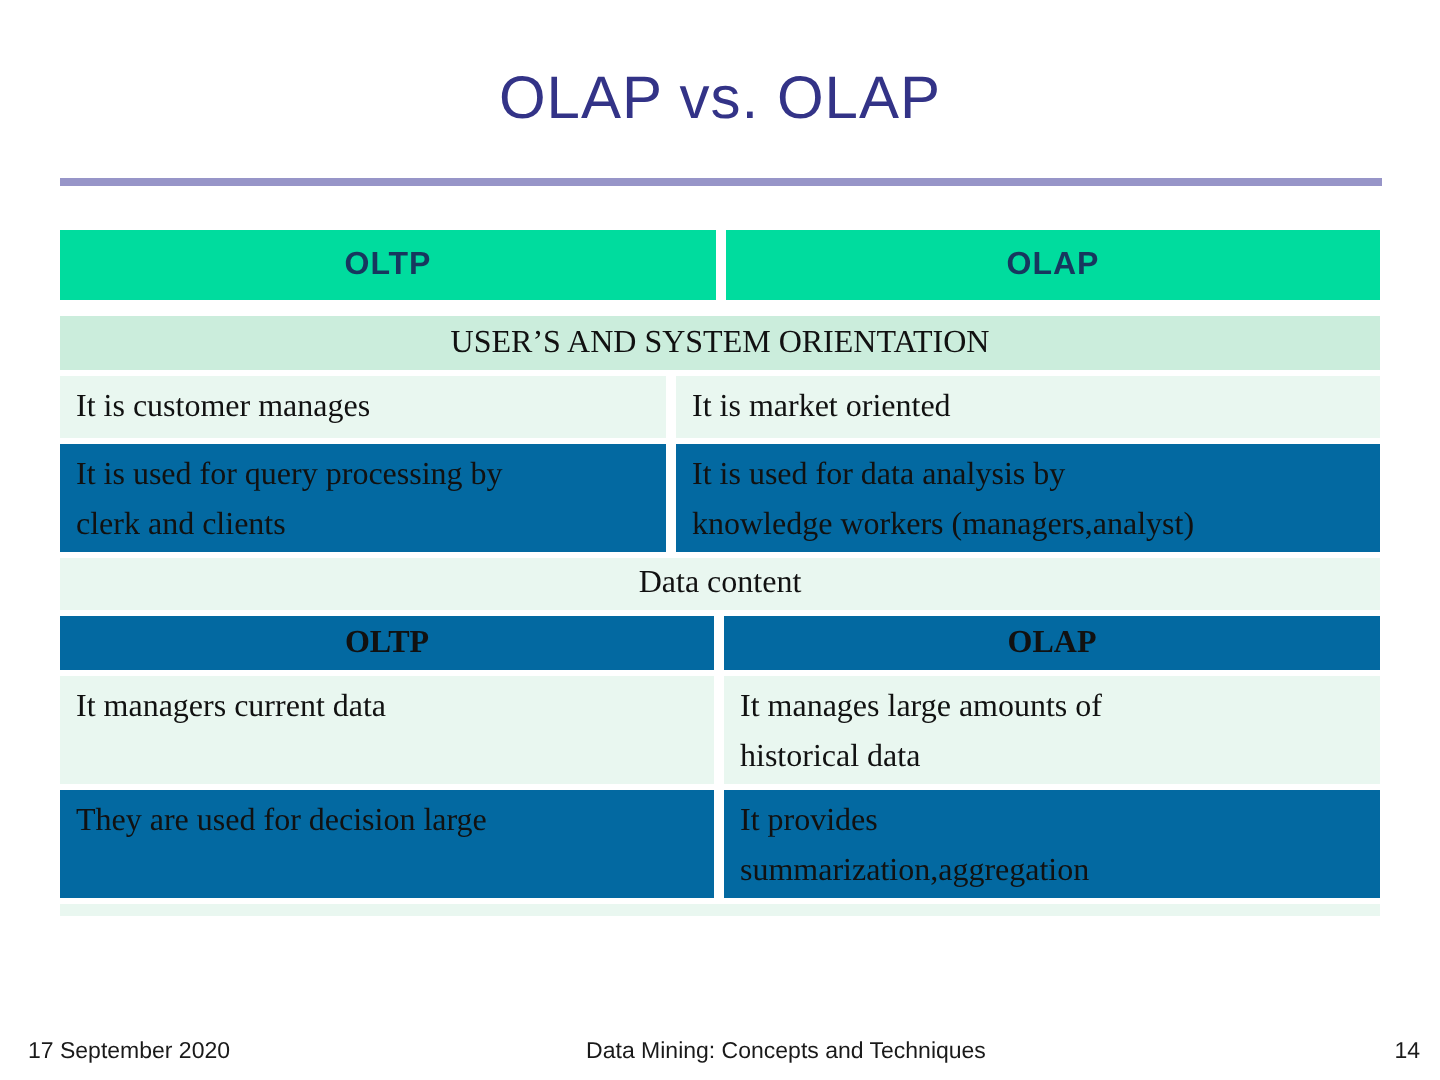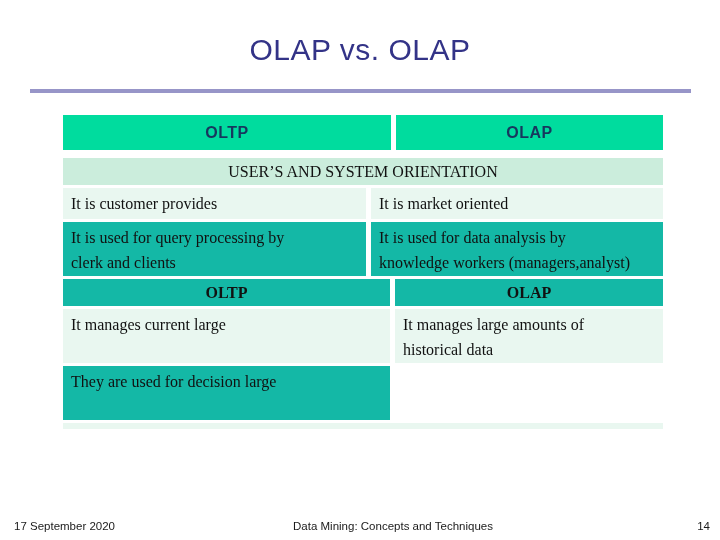--- a/index.html
+++ b/index.html
@@ -12,41 +12,41 @@
   .title { position:absolute; top:33px; left:0; width:720px; margin:0;
            text-align:center; font-family:"Liberation Sans", sans-serif;
            font-weight:400; font-size:30px; line-height:33px;
            color:#333387; letter-spacing:0.5px; }
 
   
   .rule { position:absolute; left:30px; top:89px; width:661px; height:4px;
           background:#9795C8; }
 
   
-  .tbl { position:absolute; left:30px; top:115px; width:600px;margin-left:33px; }
+  .tbl { position:absolute; left:30px; top:115px; width:660px; }
   .row { display:flex; gap:5px; margin-top:3px; }
 
   .hdr { margin-top:0; height:35px; }
   .hcell { background:#00DC9E; color:#17375E; font-weight:bold;
            font-size:16px; line-height:35px; text-align:center;
            letter-spacing:0.5px; font-family:"Liberation Sans", sans-serif; }
   .w-hdr-left { width:328px; }
   .grow { flex:1 1 auto; }
 
   .caption { margin-top:3px; text-align:center; font-weight:normal;
              font-family:"Liberation Serif", serif; color:#111111;
              font-size:16px; }
   .cap-orient { margin-top:8px; height:27px; line-height:27px; background:#CBEDDC; }
   .cap-data   { height:26px; line-height:26px; background:#E9F7F0; }
 
   .cell { font-family:"Liberation Serif", serif; font-size:16px;
           color:#111111; padding:3px 8px 0 8px; line-height:25px;
           white-space:pre-line; box-sizing:border-box; }
   .light  { background:#E9F7F0; }
-  .medium { background:#14b8a6; }
+  .medium { background:#0369a1; }
 
   .r-single { height:31px; }
   .r-double { height:54px; }
 
   .w-a-left { width:303px; }   
   .w-b-left { width:327px; }   
 
   .sub { height:27px; }
   .subcell { font-family:"Liberation Serif", serif; font-weight:bold;
              font-size:16px; color:#111111; text-align:center;
@@ -72,45 +72,48 @@
   <div class="tbl">
 
     <div class="row hdr">
       <div class="hcell w-hdr-left">OLTP</div>
       <div class="hcell grow">OLAP</div>
     </div>
 
     <div class="caption cap-orient">USER’S AND SYSTEM ORIENTATION</div>
 
     <div class="row r-single">
-      <div class="cell light w-a-left">It is customer provides</div>
+      <div class="cell light w-a-left">It is customer manages</div>
       <div class="cell light grow">It is market oriented</div>
     </div>
 
     <div class="row r-double">
       <div class="cell medium w-a-left">It is used for query processing by
 clerk and clients</div>
       <div class="cell medium grow">It is used for data analysis by
 knowledge workers (managers,analyst)</div>
     </div>
 
+    <div class="caption cap-data">Data content</div>
 
     <div class="row sub">
       <div class="cell subcell medium w-b-left">OLTP</div>
       <div class="cell subcell medium grow">OLAP</div>
     </div>
 
     <div class="row r-double">
-      <div class="cell light w-b-left">It manages current large</div>
+      <div class="cell light w-b-left">It managers current data</div>
       <div class="cell light grow">It manages large amounts of
 historical data</div>
     </div>
 
     <div class="row r-double">
       <div class="cell medium w-b-left">They are used for decision large</div>
+      <div class="cell medium grow">It provides
+summarization,aggregation</div>
     </div>
 
     <div class="empty-row"></div>
   </div>
 
   <div class="footer-date">17 September 2020</div>
   <div class="footer-center">Data Mining: Concepts and Techniques</div>
   <div class="footer-page">14</div>
 
 </div>

